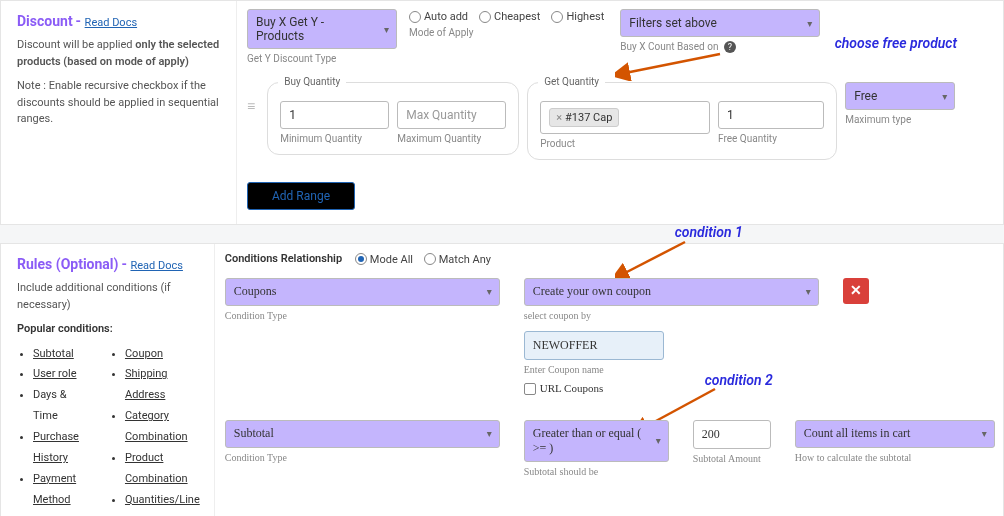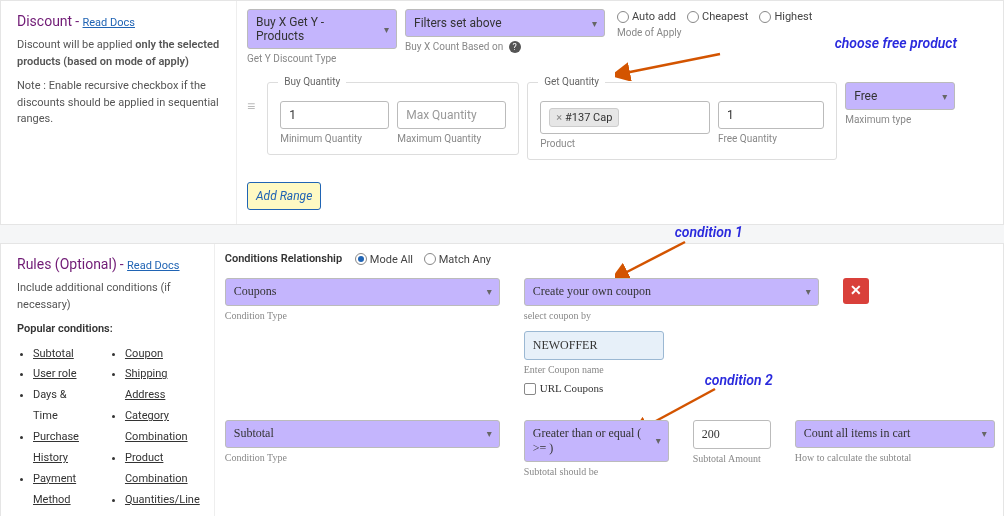--- a/index.html
+++ b/index.html
@@ -1,33 +1,33 @@
 <!DOCTYPE html>
 <html><head>
 <meta charset="utf-8">
 <style>
   * { box-sizing: border-box; margin: 0; padding: 0; }
   body { font-family: -apple-system, BlinkMacSystemFont, "Segoe UI", Roboto, Arial, sans-serif; font-size: 12px; color: #333; background: #f5f6f7; }
   .panel { background: #fff; border: 1px solid #e5e5e5; margin: 0 0 18px 0; display: flex; }
   .left-col { width: 235px; padding: 12px 14px 18px 16px; }
   .right-col { flex: 1; padding: 8px 12px 14px 10px; position: relative; border-left: 1px solid #eee; }
-  .title { font-size: 14px; color: #701a75; font-weight: 400; }
+  .title { font-size: 14px; color: #8b5cf6; font-weight: 700; }
   .read-docs { font-size: 11px; color: #2064b4; text-decoration: underline; }
   .help-text { font-size: 11px; color: #555; margin-top: 8px; line-height: 1.5; }
   .help-text .bold { font-weight: 600; }
   .select { border: 1px solid #bbb; border-radius: 3px; padding: 5px 22px 5px 8px; background: #c4b5fd; font-size: 12px; position: relative; display: inline-flex; align-items: center; min-height: 28px; }
   .select::after { content: "▾"; position: absolute; right: 7px; color: #666; font-size: 10px; }
   .input { border: 1px solid #bbb; border-radius: 3px; padding: 6px 8px; font-size: 12px; background: #fff; min-height: 28px; display: inline-flex; align-items: center; }
   .placeholder { color: #999; }
   .field-label { font-size: 10px; color: #888; margin-top: 4px; display: block; }
   .row { display: flex; gap: 8px; align-items: flex-start; }
-  .fieldset { position: relative; border: 1px solid #ddd; border-radius: 3px; padding: 18px 12px 10px 12px; margin-top: 10px; }
+  .fieldset { position: relative; border: 1px solid #ddd; border-radius: 12px; padding: 18px 12px 10px 12px; margin-top: 10px; }
   .fieldset .legend { position: absolute; top: -7px; left: 10px; background: #fff; padding: 0 6px; font-size: 10px; color: #666; }
   .hamburger { font-size: 14px; color: #bbb; padding-right: 4px; padding-top: 26px; cursor: grab; }
-  .btn { border: 1px solid #2064b4; color: #2064b4; background: #fef9c3; padding: 6px 8px; border-radius: 3px; font-size: 12px; display: inline-block; cursor: pointer; font-style: italic; }
+  .btn { border: 1px solid #2064b4; color: #2064b4; background: #000000; padding: 6px 24px; border-radius: 3px; font-size: 12px; display: inline-block; cursor: pointer; }
   .tag { background: #e6e6e6; border: 1px solid #ccc; border-radius: 3px; padding: 2px 6px; font-size: 11px; display: inline-flex; align-items: center; }
   .tag .x { color: #888; margin-right: 3px; }
   .radio { width: 12px; height: 12px; border: 1px solid #888; border-radius: 50%; display: inline-block; margin-right: 3px; vertical-align: middle; }
   .radio.checked::after { content: ""; display: block; width: 6px; height: 6px; background: #2064b4; border-radius: 50%; margin: 2px; }
   .checkbox { width: 12px; height: 12px; border: 1px solid #888; border-radius: 2px; display: inline-block; margin-right: 4px; vertical-align: middle; }
   .radio-label { font-size: 11px; color: #444; margin-right: 8px; vertical-align: middle; }
   .popular-list { list-style: disc; margin-left: 16px; font-size: 11px; line-height: 1.9; }
   .popular-list a { color: #333; text-decoration: underline; }
   .two-col { display: flex; gap: 30px; margin-top: 6px; }
   .del-btn { width: 26px; height: 26px; background: #d9403a; color: #fff; border-radius: 3px; display: inline-flex; align-items: center; justify-content: center; font-weight: bold; font-size: 14px; cursor: pointer; }
@@ -65,33 +65,33 @@
       <line x1="105" y1="3" x2="10" y2="22" stroke="#d35400" stroke-width="2.5" marker-end="url(#ah1)"></line>
     </svg>
 
     <div class="row">
       <div style="width:150px;">
         <div class="select" style="width:100%;">
             <span>Buy X Get Y - Products</span>
           </div>
         <span class="field-label">Get Y Discount Type</span>
       </div>
-      <div style="width:200px;">
-        <div class="select" style="width:100%;">
-            <span>Filters set above</span>
-          </div>
-        <span class="field-label"><span>Buy X Count Based on </span><span class="info-icon">?</span></span>
-      </div>
       <div style="margin-left:4px;">
         <div>
           <span class="radio"></span><span class="radio-label">Auto add</span>
           <span class="radio"></span><span class="radio-label">Cheapest</span>
           <span class="radio"></span><span class="radio-label">Highest</span>
         </div>
         <span class="field-label">Mode of Apply</span>
+      </div>
+      <div style="width:200px;">
+        <div class="select" style="width:100%;">
+            <span>Filters set above</span>
+          </div>
+        <span class="field-label"><span>Buy X Count Based on </span><span class="info-icon">?</span></span>
       </div>
     </div>
 
     <div class="row" style="margin-top:8px;">
       <div class="hamburger">≡</div>
 
       <div class="fieldset" style="width:252px;">
         <div class="legend">Buy Quantity</div>
         <div class="row">
           <div style="flex:1;">

